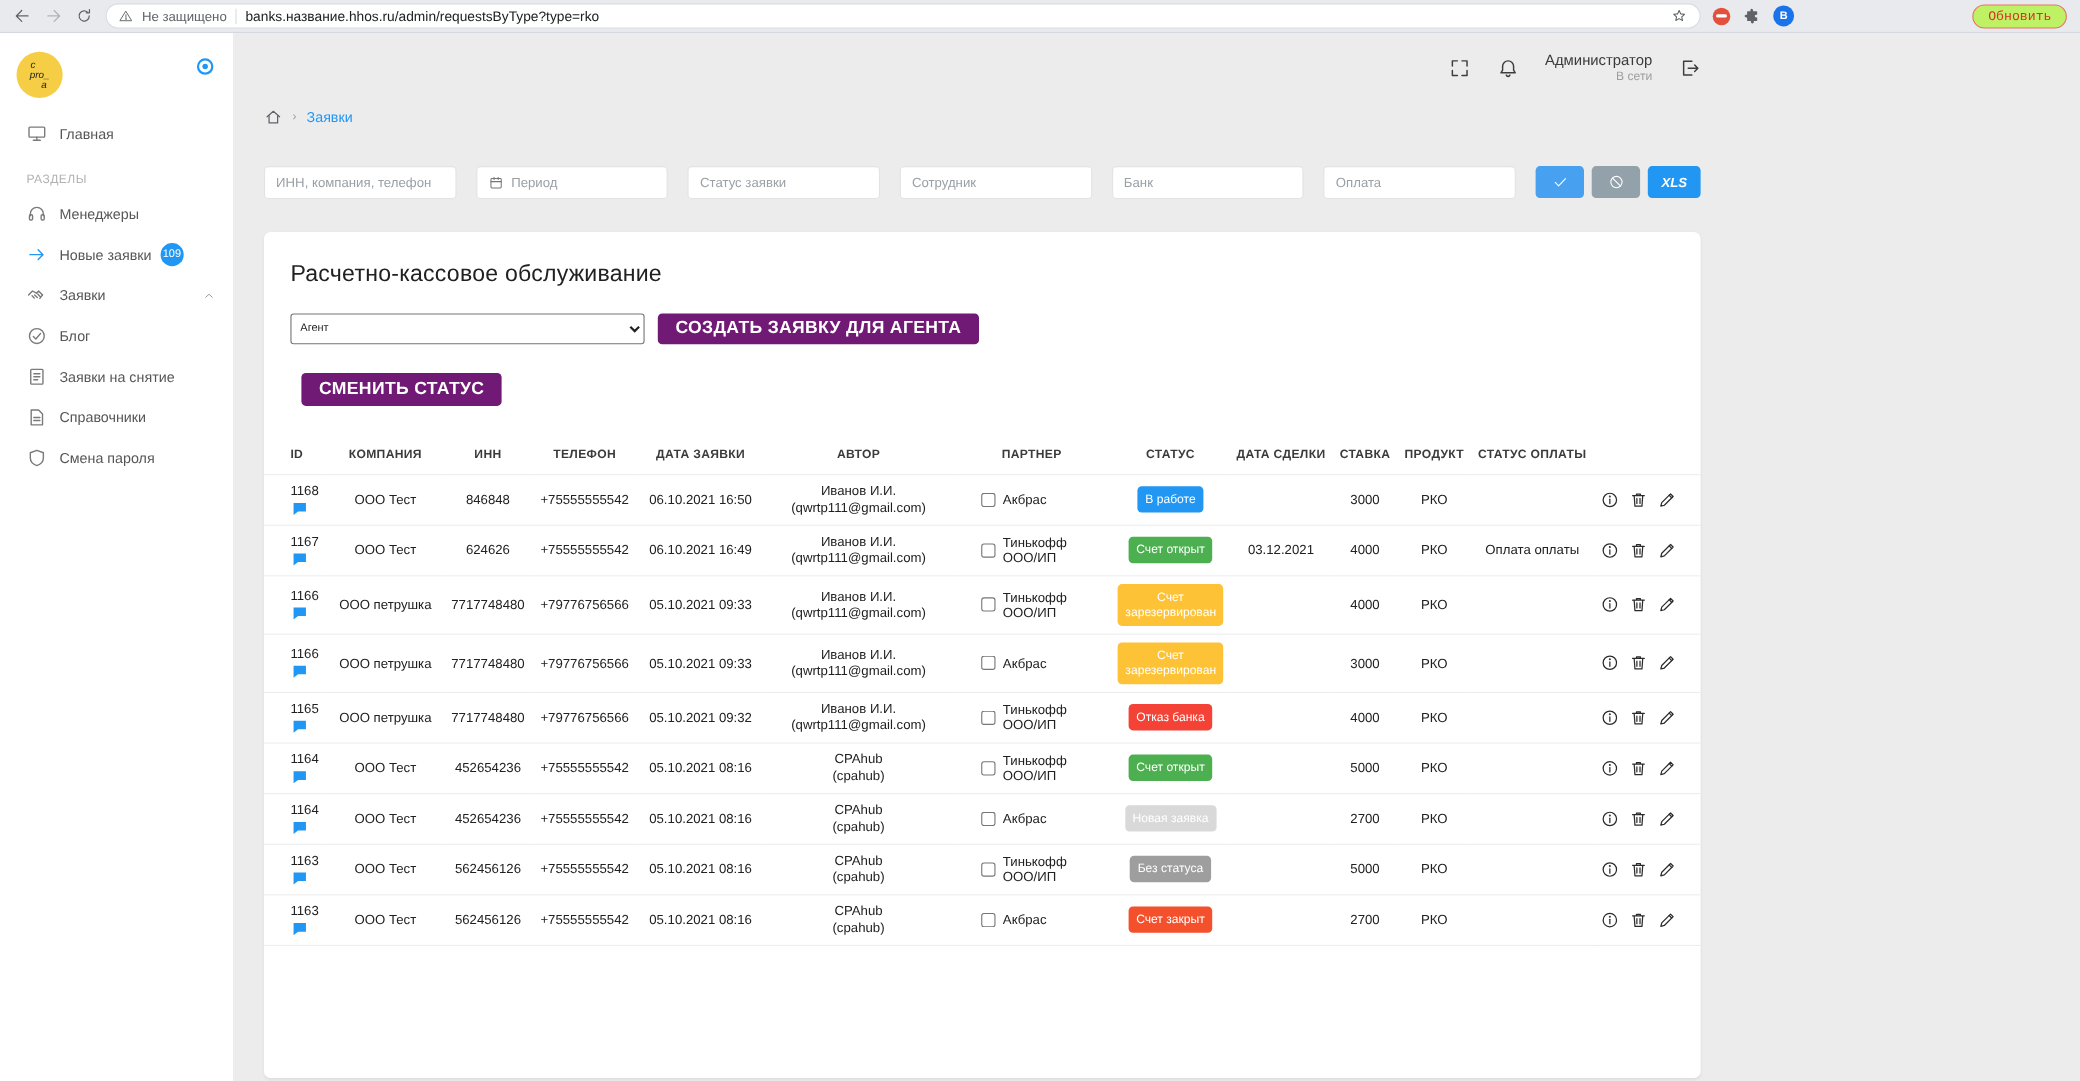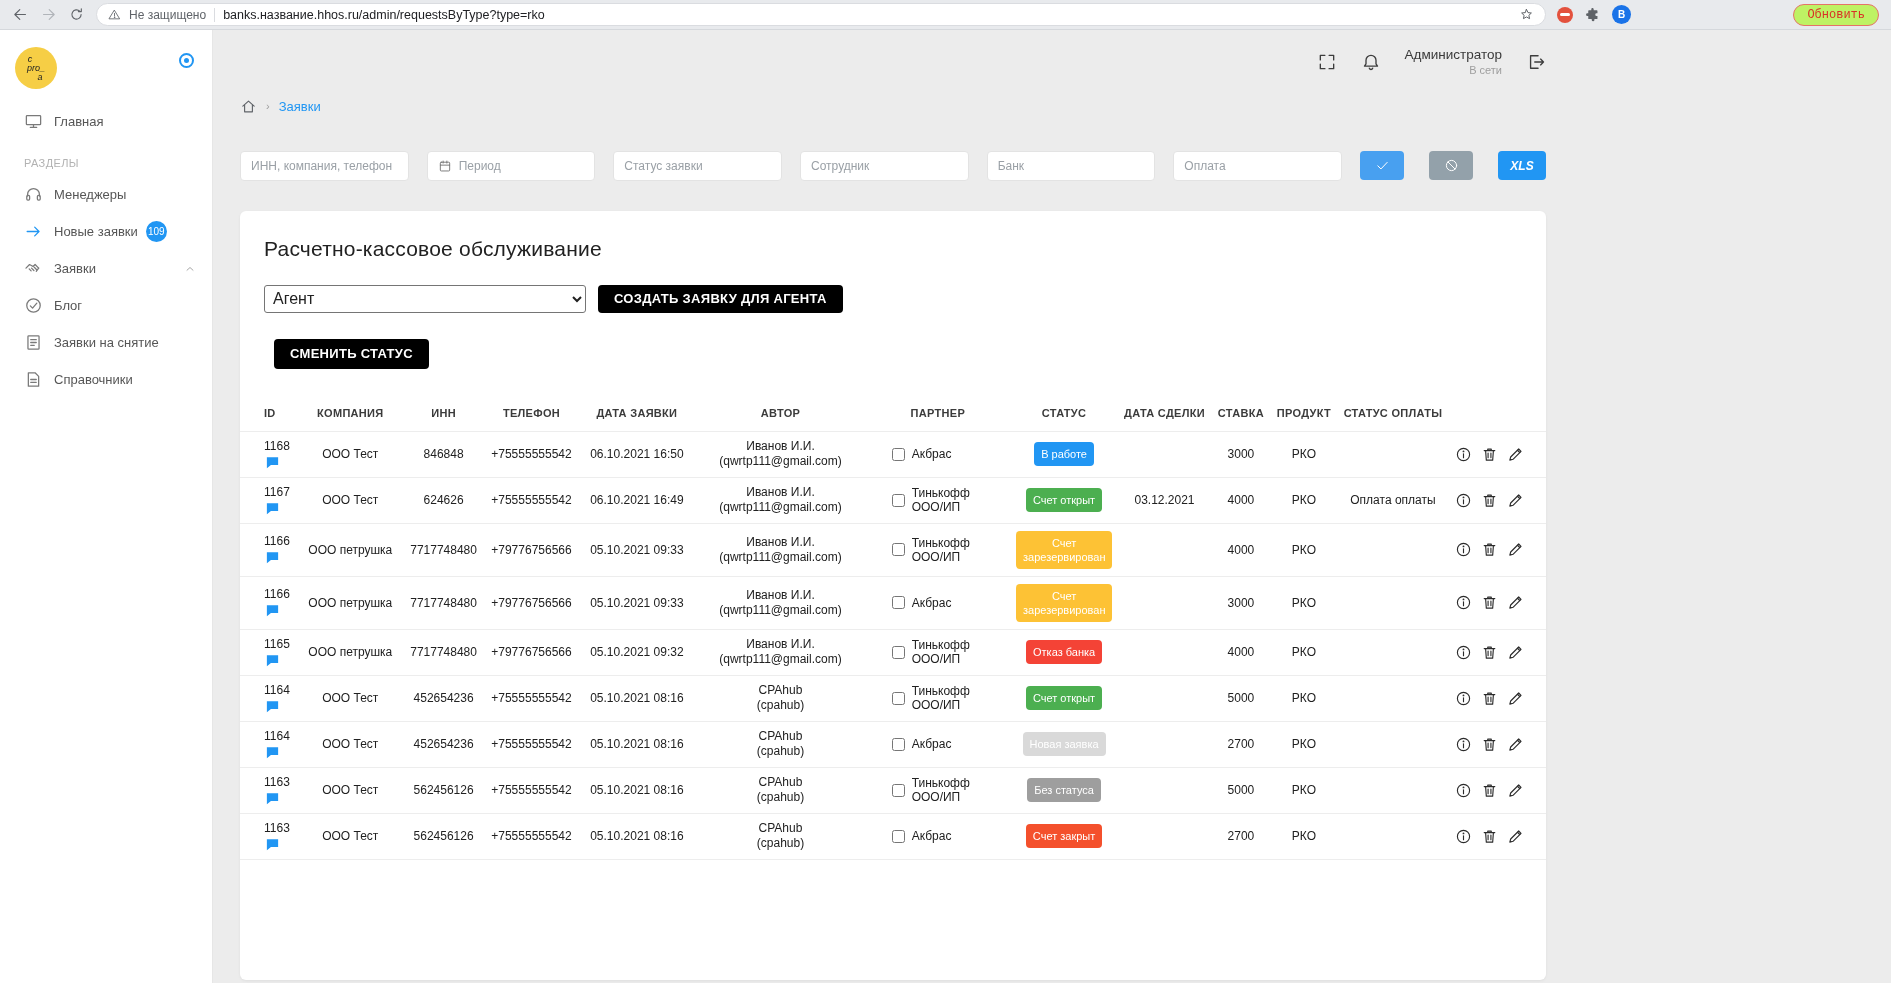--- a/index.html
+++ b/index.html
@@ -63,36 +63,36 @@
   .bc-sep{font-size:11px;color:#9e9e9e}
   .bc-link{font-size:13px;color:#2196f3;cursor:pointer;text-decoration:none}
 
   
   .filters{display:flex;align-items:center;gap:18px;margin-top:36px}
   .ffield{width:178px;height:30px;background:#fff;border:1px solid #e3e3e3;border-radius:4px;
     display:flex;align-items:center;gap:7px;padding:0 10px}
   .ffield input{border:none;outline:none;width:100%;font-size:12px;color:#333;background:transparent;font-family:inherit}
   .ffield input::placeholder{color:#9aa0a6}
   .f-icon{width:14px;height:14px;color:#757575;flex:none}
-  .filter-actions{margin-left:auto;display:flex;gap:25px}
+  .filter-actions{margin-left:auto;display:flex;gap:7px}
   .fbtn{height:29px;border:none;border-radius:4px;color:#fff;display:flex;align-items:center;
     justify-content:center;cursor:pointer;font-family:inherit}
   .fbtn .bicon{width:15px;height:15px;color:#fff}
   .fbtn.apply{width:44px;background:#48a0f0}
   .fbtn.ban{width:44px;background:#93a1aa}
   .fbtn.xls{width:48px;background:#2196f3;font-size:12px;font-style:italic;font-weight:700}
 
   
   .card{margin-top:30px;width:1306px;background:#fff;border-radius:6px;
     box-shadow:0 1px 3px rgba(0,0,0,.06);padding-bottom:120px}
   .card-title{padding:26px 0 0 24px;font-size:21px;color:#212121;letter-spacing:.2px}
   .controls{display:flex;align-items:center;gap:12px;margin:24px 0 0 24px}
-  .agent-select{width:322px;height:28px;border:1px solid #757575;border-radius:3px;font-size:16px;
+  .agent-select{width:322px;height:28px;border:1px solid #757575;border-radius:3px;font-size:10px;
     padding:0 4px;color:#212121;background:#fff;font-family:inherit}
-  .btn-blue{background:#000000;color:#fff;border:none;border-radius:4px;font-size:13px;font-weight:700;
+  .btn-blue{background:#701a75;color:#fff;border:none;border-radius:4px;font-size:16px;font-weight:700;
     letter-spacing:.3px;height:28px;padding:0 16px;cursor:pointer;font-family:inherit}
   .btn-change{margin:26px 16px 0 34px;height:30px;padding:0 16px}
 
   
   .rtable{width:100%;border-collapse:collapse;margin-top:28px}
   .rtable th{font-size:11px;font-weight:700;color:#3b3b3b;padding:10px 6px 12px;text-align:center;letter-spacing:.3px;white-space:nowrap}
   .rtable td{font-size:12px;color:#212121;padding:7px 6px;border-top:1px solid #ededed;text-align:center;vertical-align:middle}
   .rtable tbody tr:last-child td{border-bottom:1px solid #ededed}
   th.col-id,td.col-id{text-align:left;padding-left:24px;width:58px}
   .col-company{width:106px}.col-inn{width:82px}.col-phone{width:94px}.col-date{width:118px}
@@ -232,20 +232,28 @@
         </div>
         <div class="sb-item">
           <span class="sb-icon" data-icon="book-icon">
             <svg viewBox="0 0 24 24" fill="none" stroke="currentColor" stroke-width="1.6" stroke-linecap="round" stroke-linejoin="round">
               <path d="M5.5 3.5H14l4.5 4.5v12.5H5.5z"></path>
               <path d="M8.5 12h7M8.5 15.5h7"></path>
             </svg>
           </span>
           <span class="sb-label">Справочники</span>
         </div>
+        <div class="sb-item">
+          <span class="sb-icon" data-icon="shield-icon">
+            <svg viewBox="0 0 24 24" fill="none" stroke="currentColor" stroke-width="1.6" stroke-linecap="round" stroke-linejoin="round">
+              <path d="M12 3l7.5 2.8v5.7c0 4.6-3.2 7.6-7.5 9-4.3-1.4-7.5-4.4-7.5-9V5.8z"></path>
+            </svg>
+          </span>
+          <span class="sb-label">Смена пароля</span>
+        </div>
       </nav>
   </aside>
 
   <main class="main">
     <div class="content">
 
       <div class="topbar">
         <span class="tb-icon" data-icon="fullscreen-icon">
             <svg viewBox="0 0 24 24" fill="none" stroke="currentColor" stroke-width="1.6" stroke-linecap="round" stroke-linejoin="round">
               <path d="M4 9.5V4h5.5M14.5 4H20v5.5M20 14.5V20h-5.5M9.5 20H4v-5.5"></path>

